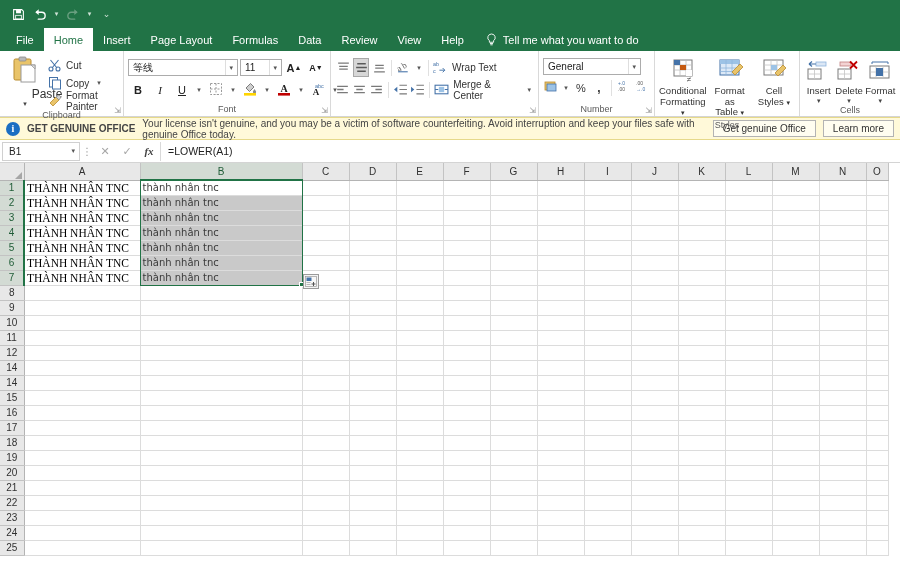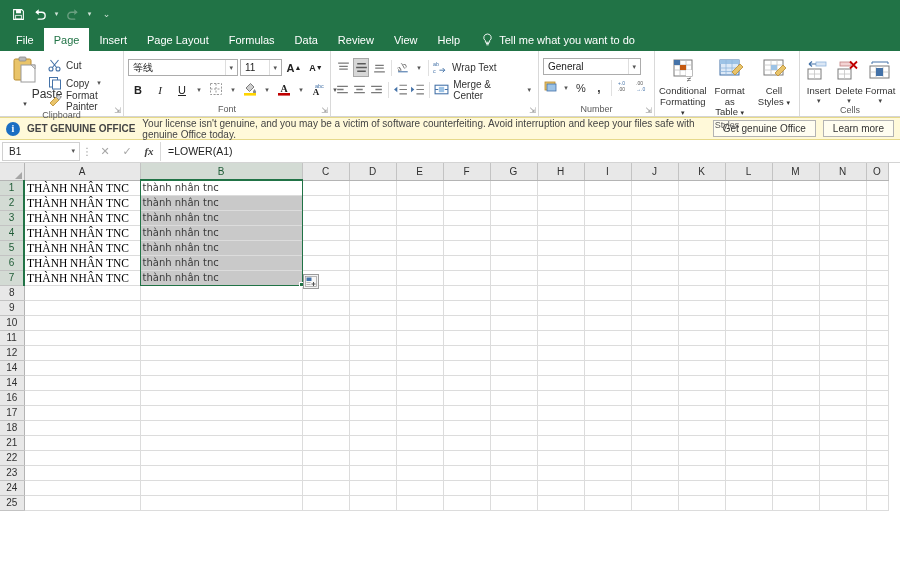--- a/index.html
+++ b/index.html
@@ -281,21 +281,21 @@
           <path d="M9.5 1.5 13.5 5l-4 3.2z" fill="#6a9f80"></path>
         </svg>
     </div>
     <div class="qat-caret">▾</div>
     <div class="qat-caret" style="margin-left:6px;font-size:9px;">⌄</div>
   </div>
 </div>
 
 <div class="tabbar">
   <div class="tab">File</div>
-  <div class="tab active">Page</div>
+  <div class="tab active">Home</div>
   <div class="tab">Insert</div>
   <div class="tab">Page Layout</div>
   <div class="tab">Formulas</div>
   <div class="tab">Data</div>
   <div class="tab">Review</div>
   <div class="tab">View</div>
   <div class="tab">Help</div>
   <div class="tellme">
     <span>
       <svg class="bulb" viewBox="0 0 12 14">
@@ -959,20 +959,38 @@
           <td class="cell" style="width: 47px;"></td>
           <td class="cell" style="width: 47px;"></td>
           <td class="cell" style="width: 47px;"></td>
           <td class="cell" style="width: 47px;"></td>
           <td class="cell" style="width: 47px;"></td>
           <td class="cell" style="width: 47px;"></td>
           <td class="cell" style="width: 47px;"></td>
           <td class="cell" style="width: 22px;"></td>
         </tr>
         <tr>
+          <th class="rowh">15</th>
+          <td class="cell colA" style="width: 116px;"></td>
+          <td class="cell colB" style="width: 162px;"></td>
+          <td class="cell" style="width: 47px;"></td>
+          <td class="cell" style="width: 47px;"></td>
+          <td class="cell" style="width: 47px;"></td>
+          <td class="cell" style="width: 47px;"></td>
+          <td class="cell" style="width: 47px;"></td>
+          <td class="cell" style="width: 47px;"></td>
+          <td class="cell" style="width: 47px;"></td>
+          <td class="cell" style="width: 47px;"></td>
+          <td class="cell" style="width: 47px;"></td>
+          <td class="cell" style="width: 47px;"></td>
+          <td class="cell" style="width: 47px;"></td>
+          <td class="cell" style="width: 47px;"></td>
+          <td class="cell" style="width: 22px;"></td>
+        </tr>
+        <tr>
           <th class="rowh">16</th>
           <td class="cell colA" style="width: 116px;"></td>
           <td class="cell colB" style="width: 162px;"></td>
           <td class="cell" style="width: 47px;"></td>
           <td class="cell" style="width: 47px;"></td>
           <td class="cell" style="width: 47px;"></td>
           <td class="cell" style="width: 47px;"></td>
           <td class="cell" style="width: 47px;"></td>
           <td class="cell" style="width: 47px;"></td>
           <td class="cell" style="width: 47px;"></td>
@@ -996,20 +1014,56 @@
           <td class="cell" style="width: 47px;"></td>
           <td class="cell" style="width: 47px;"></td>
           <td class="cell" style="width: 47px;"></td>
           <td class="cell" style="width: 47px;"></td>
           <td class="cell" style="width: 47px;"></td>
           <td class="cell" style="width: 47px;"></td>
           <td class="cell" style="width: 22px;"></td>
         </tr>
         <tr>
           <th class="rowh">18</th>
+          <td class="cell colA" style="width: 116px;"></td>
+          <td class="cell colB" style="width: 162px;"></td>
+          <td class="cell" style="width: 47px;"></td>
+          <td class="cell" style="width: 47px;"></td>
+          <td class="cell" style="width: 47px;"></td>
+          <td class="cell" style="width: 47px;"></td>
+          <td class="cell" style="width: 47px;"></td>
+          <td class="cell" style="width: 47px;"></td>
+          <td class="cell" style="width: 47px;"></td>
+          <td class="cell" style="width: 47px;"></td>
+          <td class="cell" style="width: 47px;"></td>
+          <td class="cell" style="width: 47px;"></td>
+          <td class="cell" style="width: 47px;"></td>
+          <td class="cell" style="width: 47px;"></td>
+          <td class="cell" style="width: 22px;"></td>
+        </tr>
+        <tr>
+          <th class="rowh">19</th>
+          <td class="cell colA" style="width: 116px;"></td>
+          <td class="cell colB" style="width: 162px;"></td>
+          <td class="cell" style="width: 47px;"></td>
+          <td class="cell" style="width: 47px;"></td>
+          <td class="cell" style="width: 47px;"></td>
+          <td class="cell" style="width: 47px;"></td>
+          <td class="cell" style="width: 47px;"></td>
+          <td class="cell" style="width: 47px;"></td>
+          <td class="cell" style="width: 47px;"></td>
+          <td class="cell" style="width: 47px;"></td>
+          <td class="cell" style="width: 47px;"></td>
+          <td class="cell" style="width: 47px;"></td>
+          <td class="cell" style="width: 47px;"></td>
+          <td class="cell" style="width: 47px;"></td>
+          <td class="cell" style="width: 22px;"></td>
+        </tr>
+        <tr>
+          <th class="rowh">20</th>
           <td class="cell colA" style="width: 116px;"></td>
           <td class="cell colB" style="width: 162px;"></td>
           <td class="cell" style="width: 47px;"></td>
           <td class="cell" style="width: 47px;"></td>
           <td class="cell" style="width: 47px;"></td>
           <td class="cell" style="width: 47px;"></td>
           <td class="cell" style="width: 47px;"></td>
           <td class="cell" style="width: 47px;"></td>
           <td class="cell" style="width: 47px;"></td>
           <td class="cell" style="width: 47px;"></td>

